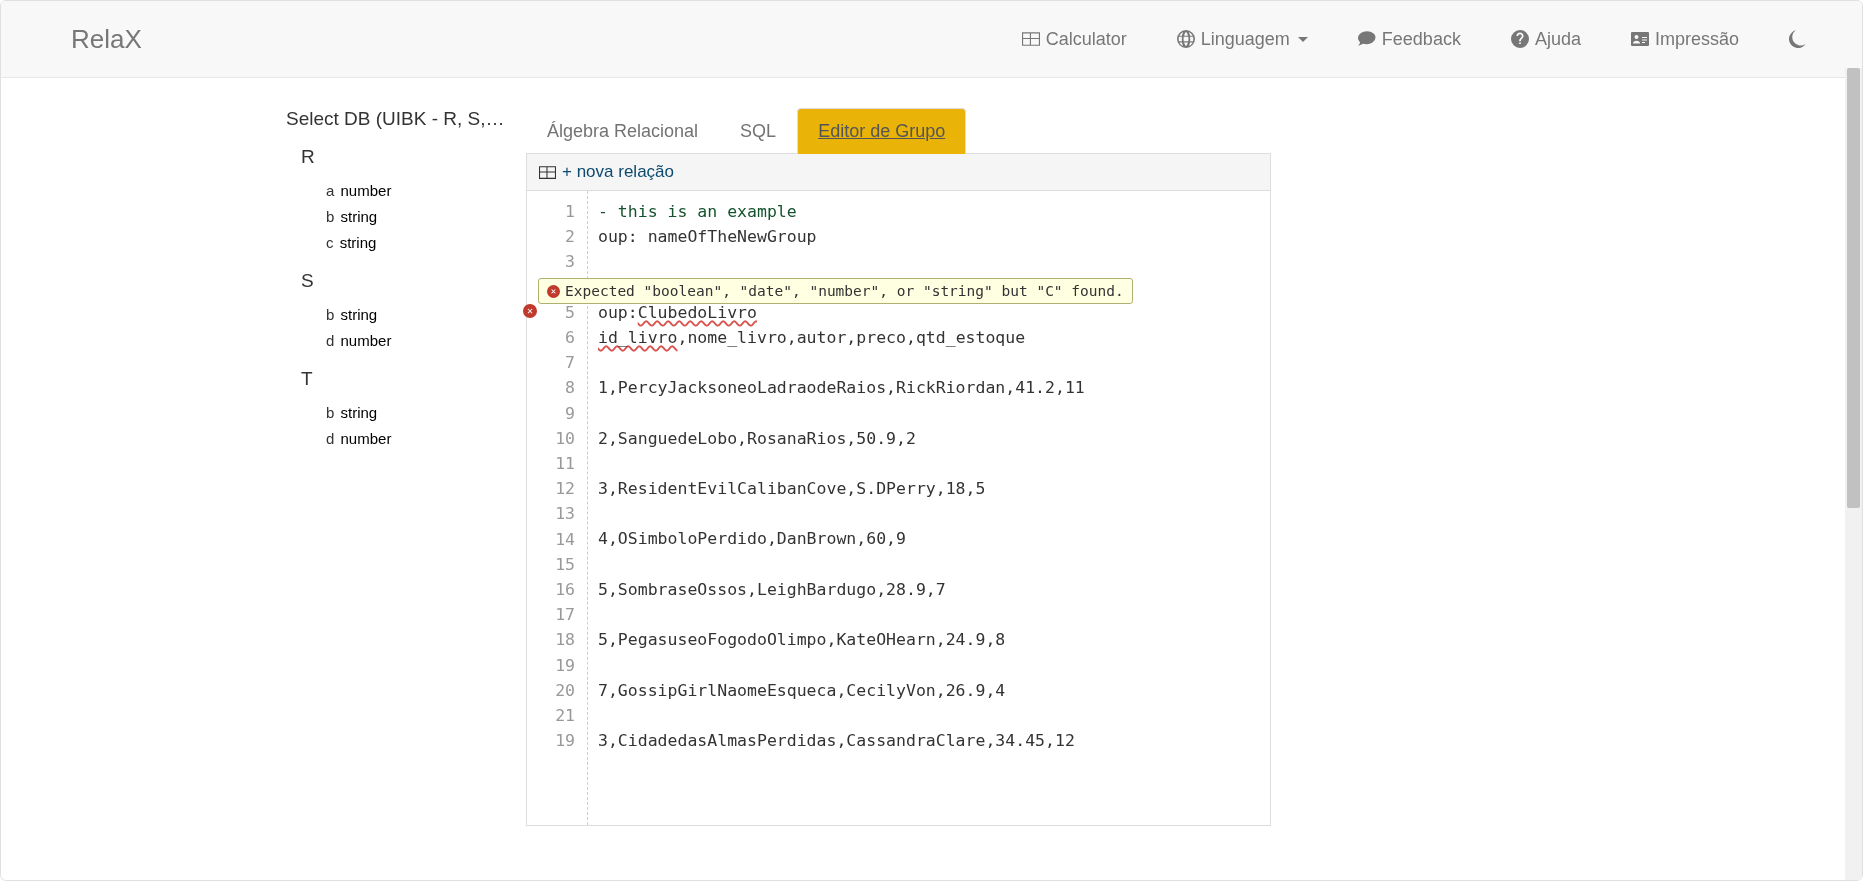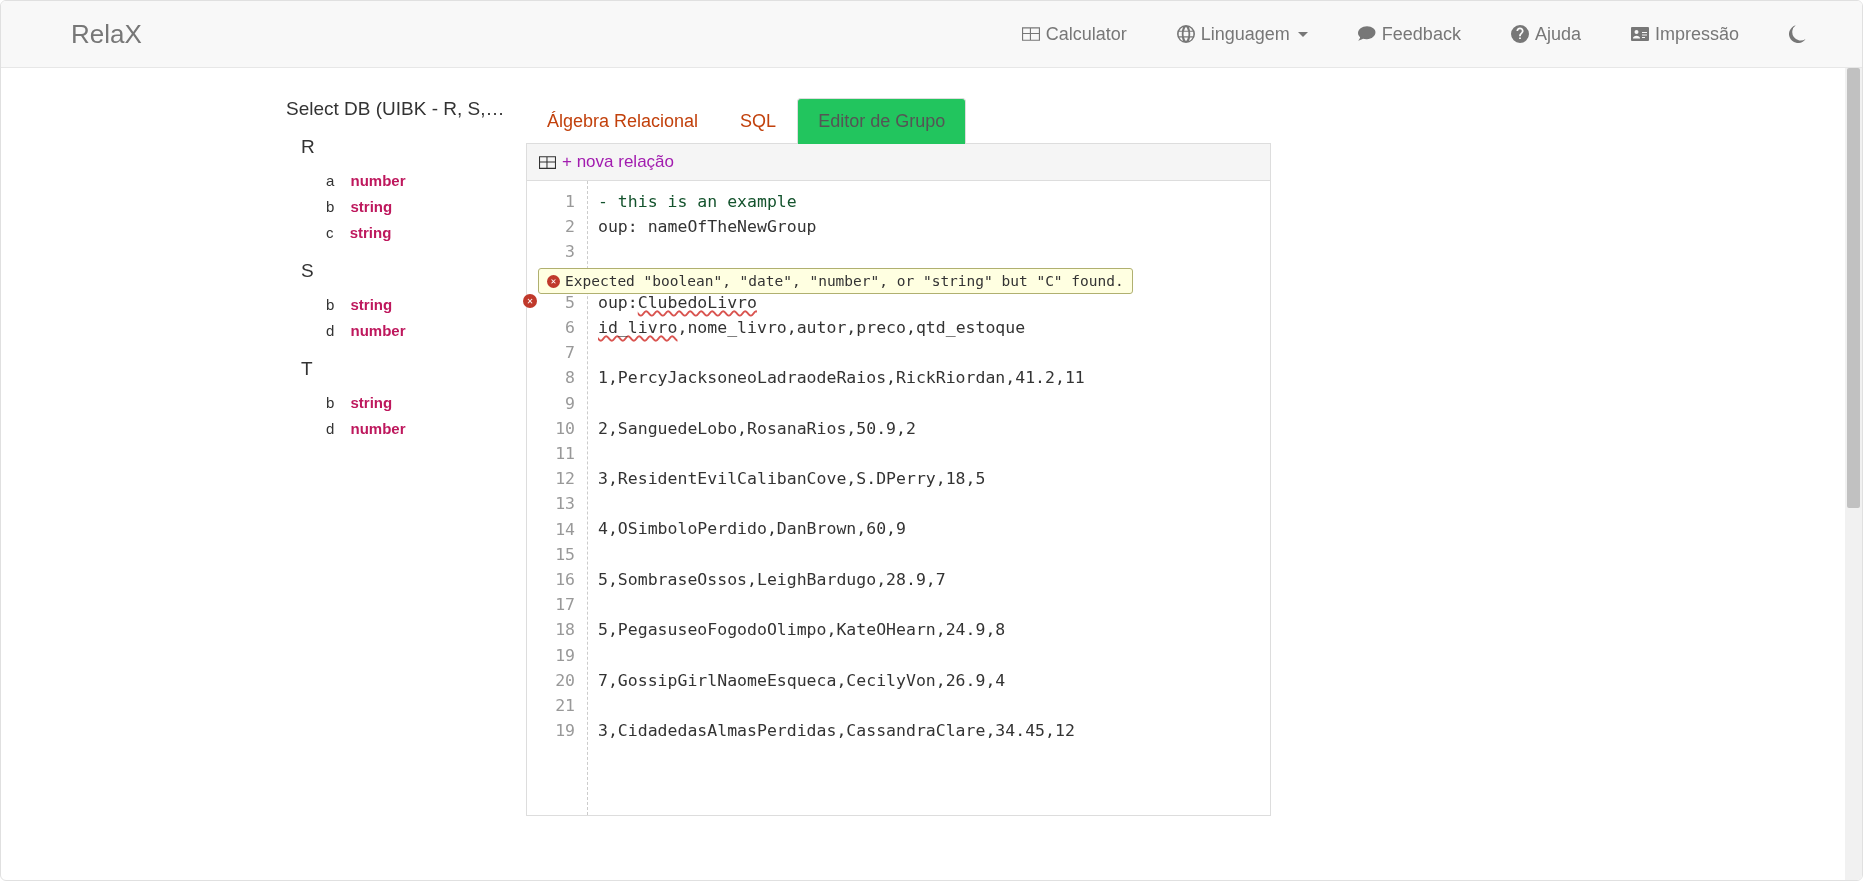--- a/index.html
+++ b/index.html
@@ -1,38 +1,38 @@
 <!DOCTYPE html>
 <html><head>
 <meta charset="utf-8">
 <style>
 * { box-sizing: border-box; margin: 0; padding: 0; }
 html, body { height: 100%; font-family: -apple-system, BlinkMacSystemFont, "Segoe UI", Helvetica, Arial, sans-serif; background: #fff; overflow: hidden; }
 .app-frame { width: 1863px; height: 881px; position: relative; background: #fff; border: 1px solid #e0e0e0; border-radius: 6px; overflow: hidden; }
-.navbar { height: 67px; background: #f8f8f8; border-bottom: 1px solid #e7e7e7; display: flex; align-items: center; padding: 0 20px 0 70px; }
+.navbar { height: 77px; background: #f8f8f8; border-bottom: 1px solid #e7e7e7; display: flex; align-items: center; padding: 0 20px 0 70px; }
 .brand { font-size: 26px; color: #777; font-weight: 400; }
 .nav-right { margin-left: auto; display: flex; align-items: center; gap: 50px; padding-right: 35px; }
 .nav-item { color: #777; font-size: 18px; display: flex; align-items: center; gap: 6px; cursor: pointer; }
 .nav-item svg { width: 18px; height: 18px; fill: #777; }
 .caret { width: 0; height: 0; border-left: 5px solid transparent; border-right: 5px solid transparent; border-top: 5px solid #777; margin-left: 2px; }
 .moon { font-size: 22px; color: #777; }
 .scrollbar { position: absolute; right: 0; top: 67px; bottom: 0; width: 17px; background: #f1f1f1; }
 .scrollbar-thumb { position: absolute; left: 2px; right: 2px; top: 0; height: 440px; background: #c1c1c1; border-radius: 2px; }
 .content { display: flex; padding: 30px 0 0 0; }
 .sidebar { width: 525px; padding-left: 285px; padding-right: 20px; }
 .db-select { font-size: 19px; color: #333; margin-bottom: 16px; white-space: nowrap; overflow: hidden; text-overflow: ellipsis; }
 .relation-name { font-size: 19px; color: #333; margin: 14px 0 10px 15px; }
 .attr-list { list-style: none; padding-left: 40px; }
 .attr-item { font-size: 15px; color: #333; line-height: 26px; }
-.attr-item .type { color: #be185d; margin-left: 12px; font-weight: bold; }
+.attr-item .type { color: #000000; margin-left: 2px; }
 .main { flex: 1; max-width: 745px; }
 .tabs { display: flex; border-bottom: 1px solid #ddd; }
-.tab { padding: 12px 20px; font-size: 18px; color: #c2410c; cursor: pointer; border: 1px solid transparent; border-bottom: none; margin-bottom: -1px; }
-.tab.active { background: #22c55e; border-color: #ddd; border-radius: 4px 4px 0 0; color: #555; }
-.toolbar { background: #f5f5f5; border: 1px solid #ddd; border-top: none; padding: 8px 12px; display: flex; align-items: center; gap: 6px; font-size: 17px; color: #a21caf; }
+.tab { padding: 12px 20px; font-size: 18px; color: #737373; cursor: pointer; border: 1px solid transparent; border-bottom: none; margin-bottom: -1px; }
+.tab.active { background: #eab308; border-color: #ddd; border-radius: 4px 4px 0 0; color: #555; text-decoration: underline; }
+.toolbar { background: #f5f5f5; border: 1px solid #ddd; border-top: none; padding: 8px 12px; display: flex; align-items: center; gap: 6px; font-size: 17px; color: #0c4a6e; }
 .toolbar svg { width: 17px; height: 17px; fill: #333; }
 .editor { position: relative; border: 1px solid #ddd; border-top: none; height: 635px; display: flex; font-family: "Consolas", "Monaco", monospace; font-size: 16.5px; }
 .gutter { width: 60px; background: #fff; color: #999; text-align: right; padding: 8px 12px 8px 0; line-height: 25.2px; position: relative; }
 .gutter-line { position: relative; }
 .error-dot { position: absolute; left: -4px; top: 4px; width: 14px; height: 14px; background: #c0392b; border-radius: 50%; display: flex; align-items: center; justify-content: center; color: #fff; font-size: 10px; font-weight: bold; }
 .code { flex: 1; padding: 8px 0 8px 10px; line-height: 25.2px; white-space: pre; color: #333; border-left: 1px dashed #ccc; overflow: hidden; }
 .code-line { height: 25.2px; }
 .comment { color: #14532d; }
 .underline-red { text-decoration: underline wavy #d9534f; text-decoration-thickness: 1.5px; text-underline-offset: 2px; }
 .tooltip { position: absolute; left: 11px; top: 87px; background: #ffffe1; border: 1px solid #b0b070; padding: 4px 8px; font-size: 14.5px; color: #333; border-radius: 3px; font-family: "Consolas", "Monaco", monospace; z-index:5; display:flex; align-items:center; gap:5px;}

